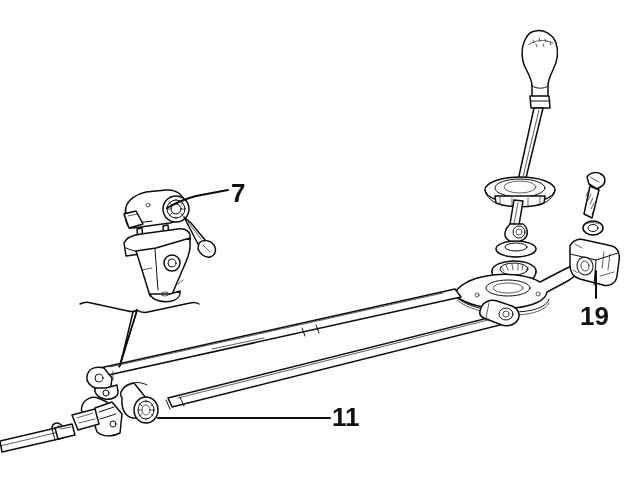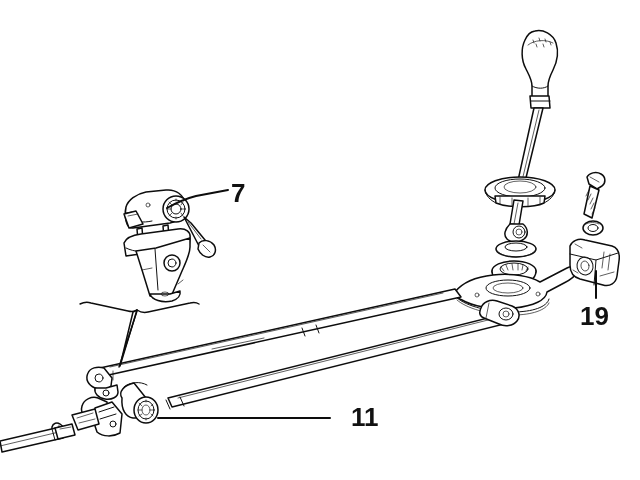--- a/index.html
+++ b/index.html
@@ -74,21 +74,21 @@
     font-weight: bold;
     font-size: 26px;
     color: #111111;
     line-height: 1;
     letter-spacing: 0px;
     white-space: nowrap;
     user-select: none;
   }
   #callout-7  { left: 231px; top: 180px; }
   #callout-10 { left: 580px; top: 303px; }
-  #callout-11 { left: 351px; top: 404px; }
+  #callout-11 { left: 332px; top: 404px; }
 </style>
 </head>
 <body>
 
 <div id="diagram-root">
 
   <svg id="diagram-svg" viewBox="0 0 640 480" xmlns="http://www.w3.org/2000/svg">
 
     <g>
       <path class="fillw" d="M535 31 C 543 29 553 34 556 43 C 559 52 557 62 553 70

